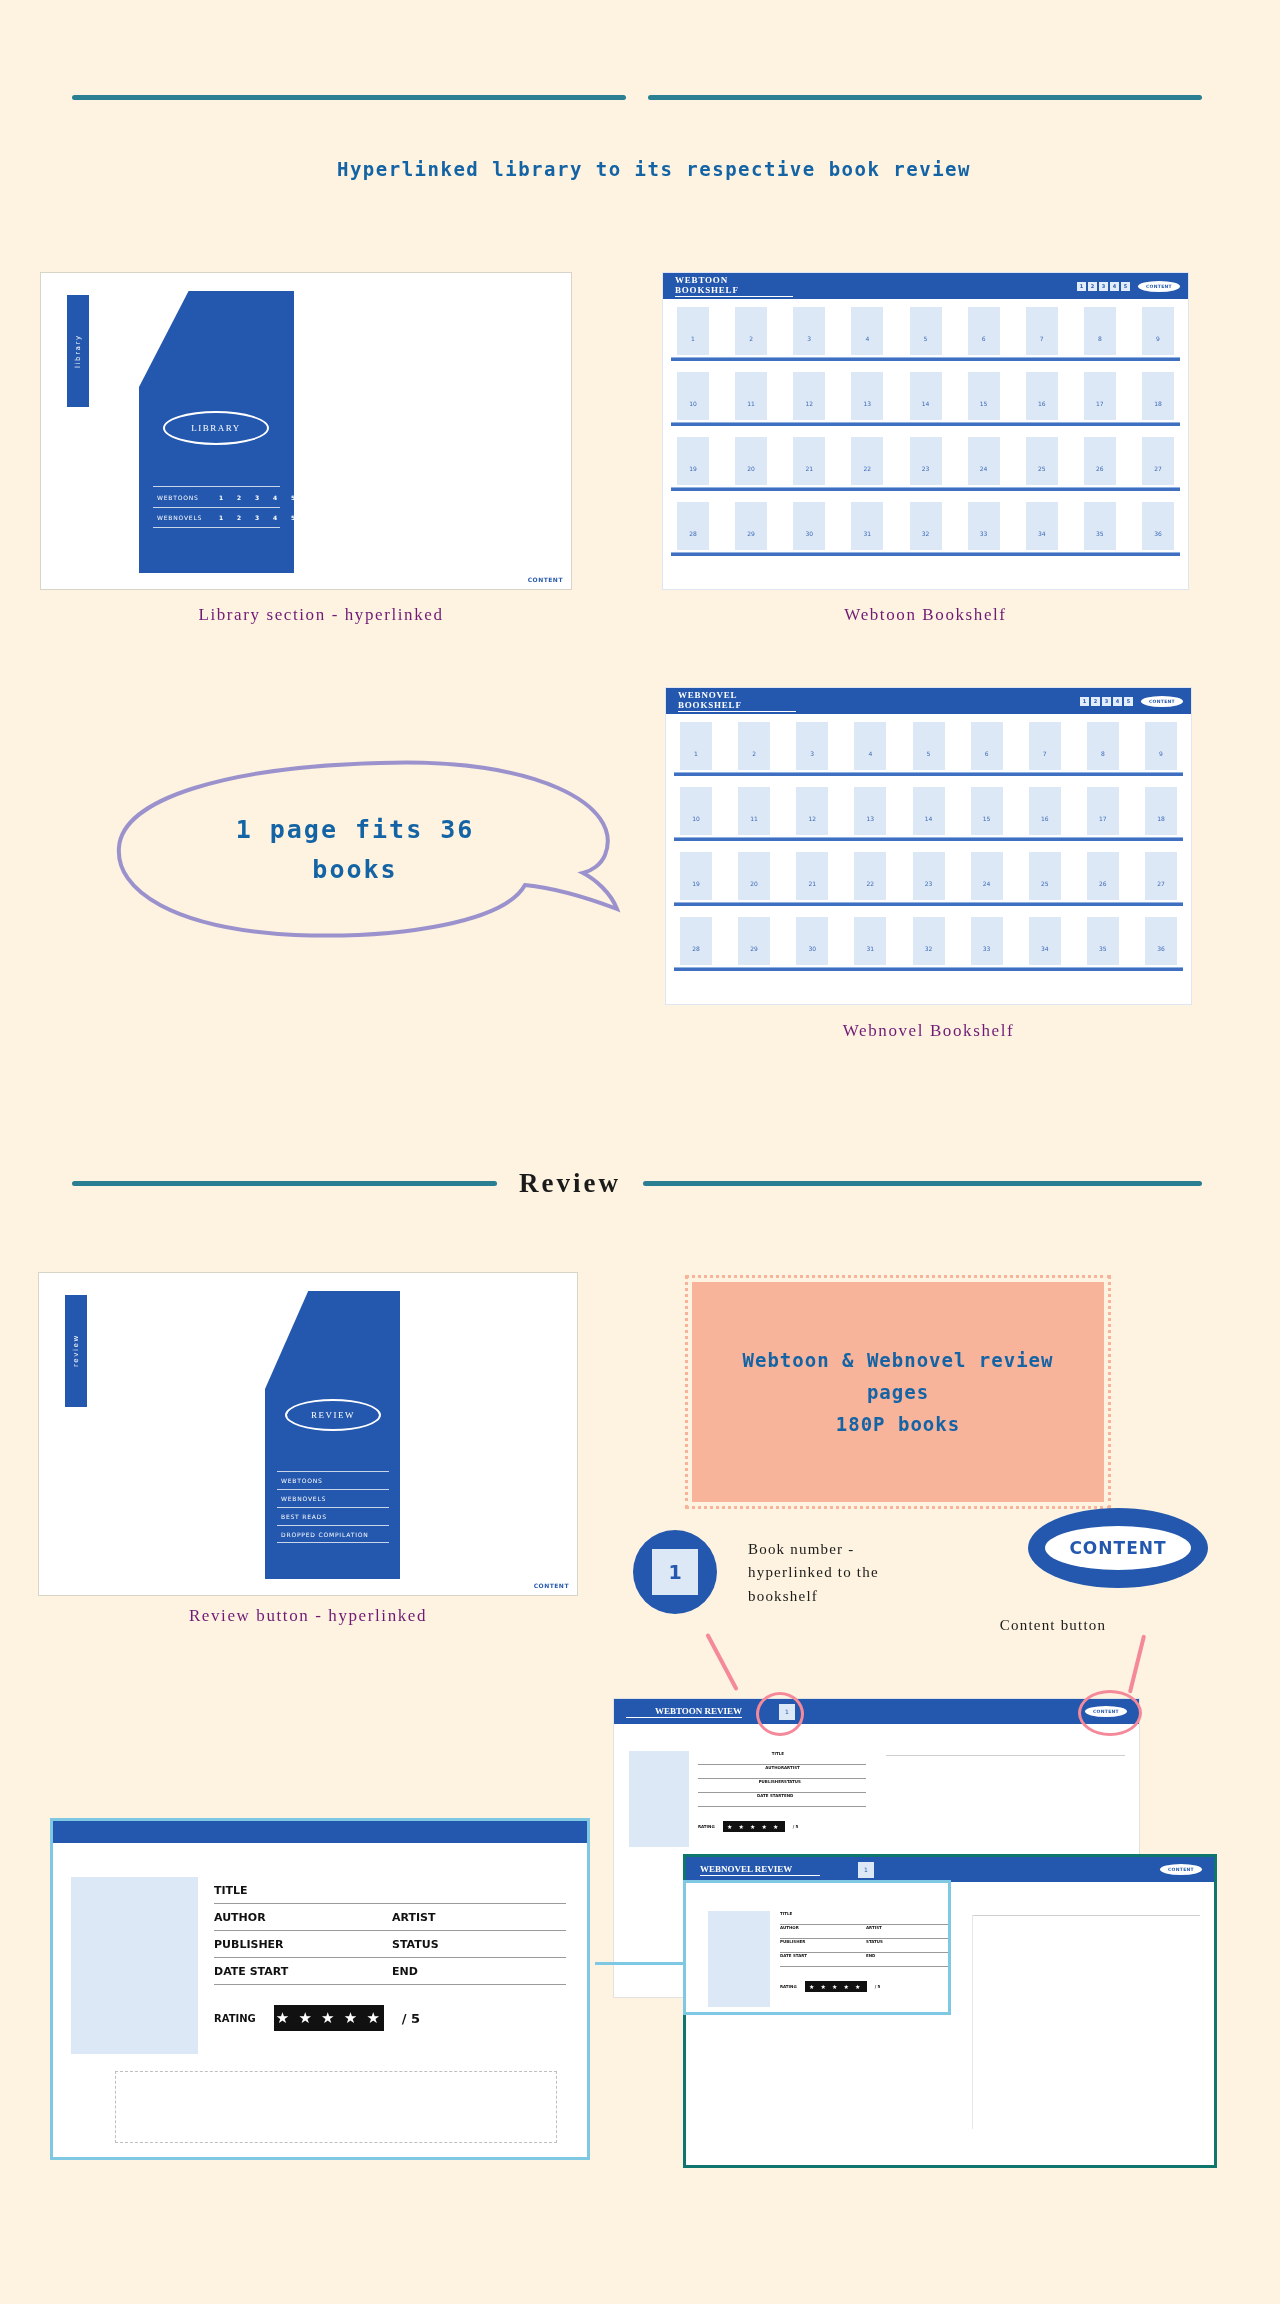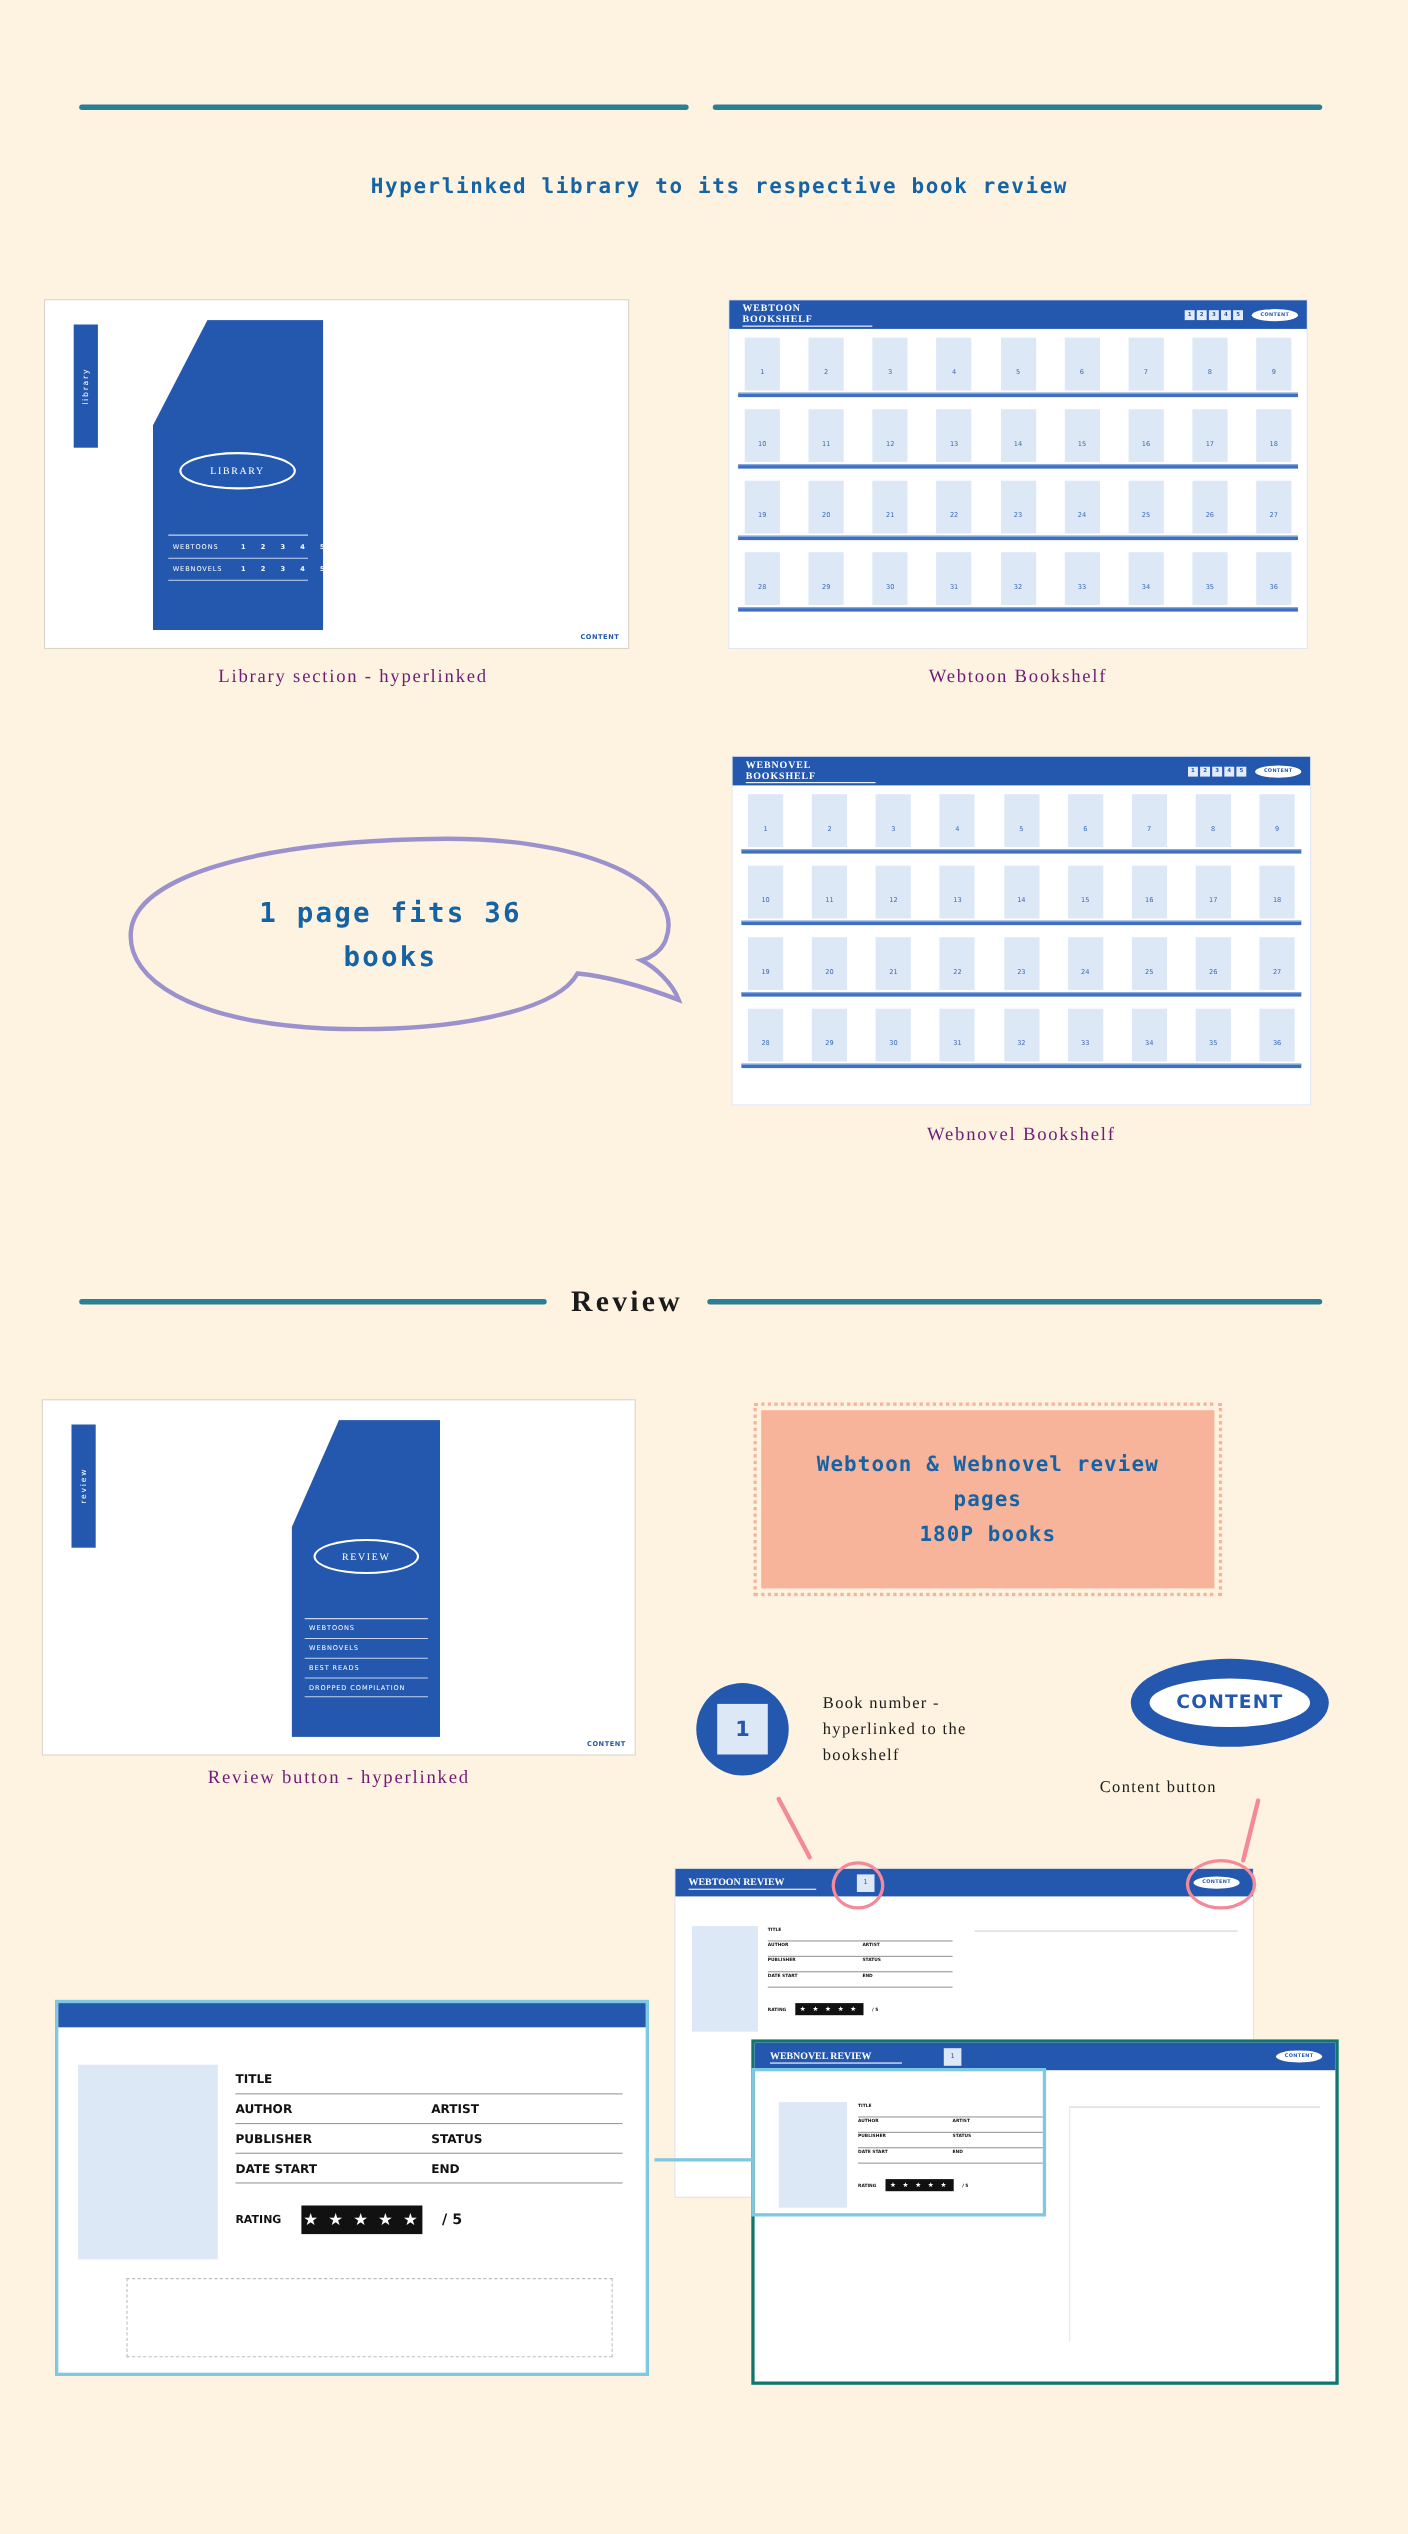--- a/index.html
+++ b/index.html
@@ -443,39 +443,39 @@
     </div>
     <div class="navrow" style="left:12px; top:234px; width:112px; height:18px; border-bottom:1px solid rgba(255,255,255,.75);">
       <span>DROPPED COMPILATION</span>
     </div>
   </div>
 
   <div class="corner-tag" style="right:8px; bottom:6px;">CONTENT</div>
 </div>
 <div class="caption" style="left:38px; top:1606px; width:540px;">Review button - hyperlinked</div>
 
-<div class="peach" style="left:692px; top:1282px; width:412px; height:162px;">
+<div class="peach" style="left:692px; top:1282px; width:412px; height:220px;">
   <div>
     <div>Webtoon &amp; Webnovel review</div>
     <div>pages</div>
     <div>180P books</div>
   </div>
 </div>
 
 <div class="circle-badge" style="left:633px; top:1530px;">
   <div class="inner">1</div>
 </div>
 <div class="callout-text" style="left:748px; top:1538px; width:180px;">Book number - hyperlinked to the bookshelf</div>
 
 <div class="oval-badge" style="left:1028px; top:1508px;">
   <div class="inner">CONTENT</div>
 </div>
 <div class="callout-text" style="left:953px; top:1614px; width:200px; text-align:center;">Content button</div>
 
-<div class="review-win" style="left:613px; top:1698px; width:527px; height:300px; border:1px solid #e2e2e2;">
+<div class="review-win" style="left:613px; top:1698px; width:527px; height:300px; border:1px solid #e2e2e2;text-align:right;">
   <div class="rw-bar" style="height:25px;">
     <div class="rw-title" style="margin-left:12px; font-size:9px; width:116px;">WEBTOON REVIEW</div>
     <div style="position:absolute; left:165px; width:16px; height:16px; background:#dde8f7; color:#2458ae; font-family:'DejaVu Sans',sans-serif; font-size:6px; display:flex; align-items:center; justify-content:center;">1</div>
     <div class="content-pill" style="right:12px;">CONTENT</div>
   </div>
   <div class="thumb" style="left:15px; top:52px; width:60px; height:96px;"></div>
   <div class="field-table" style="left:84px; top:52px; width:168px; font-size:4px;">
     <div class="frow" style="height:14px; font-size:4px;">
       <span class="c1" style="width:86px;">TITLE</span>
       <span class="c2"></span>

